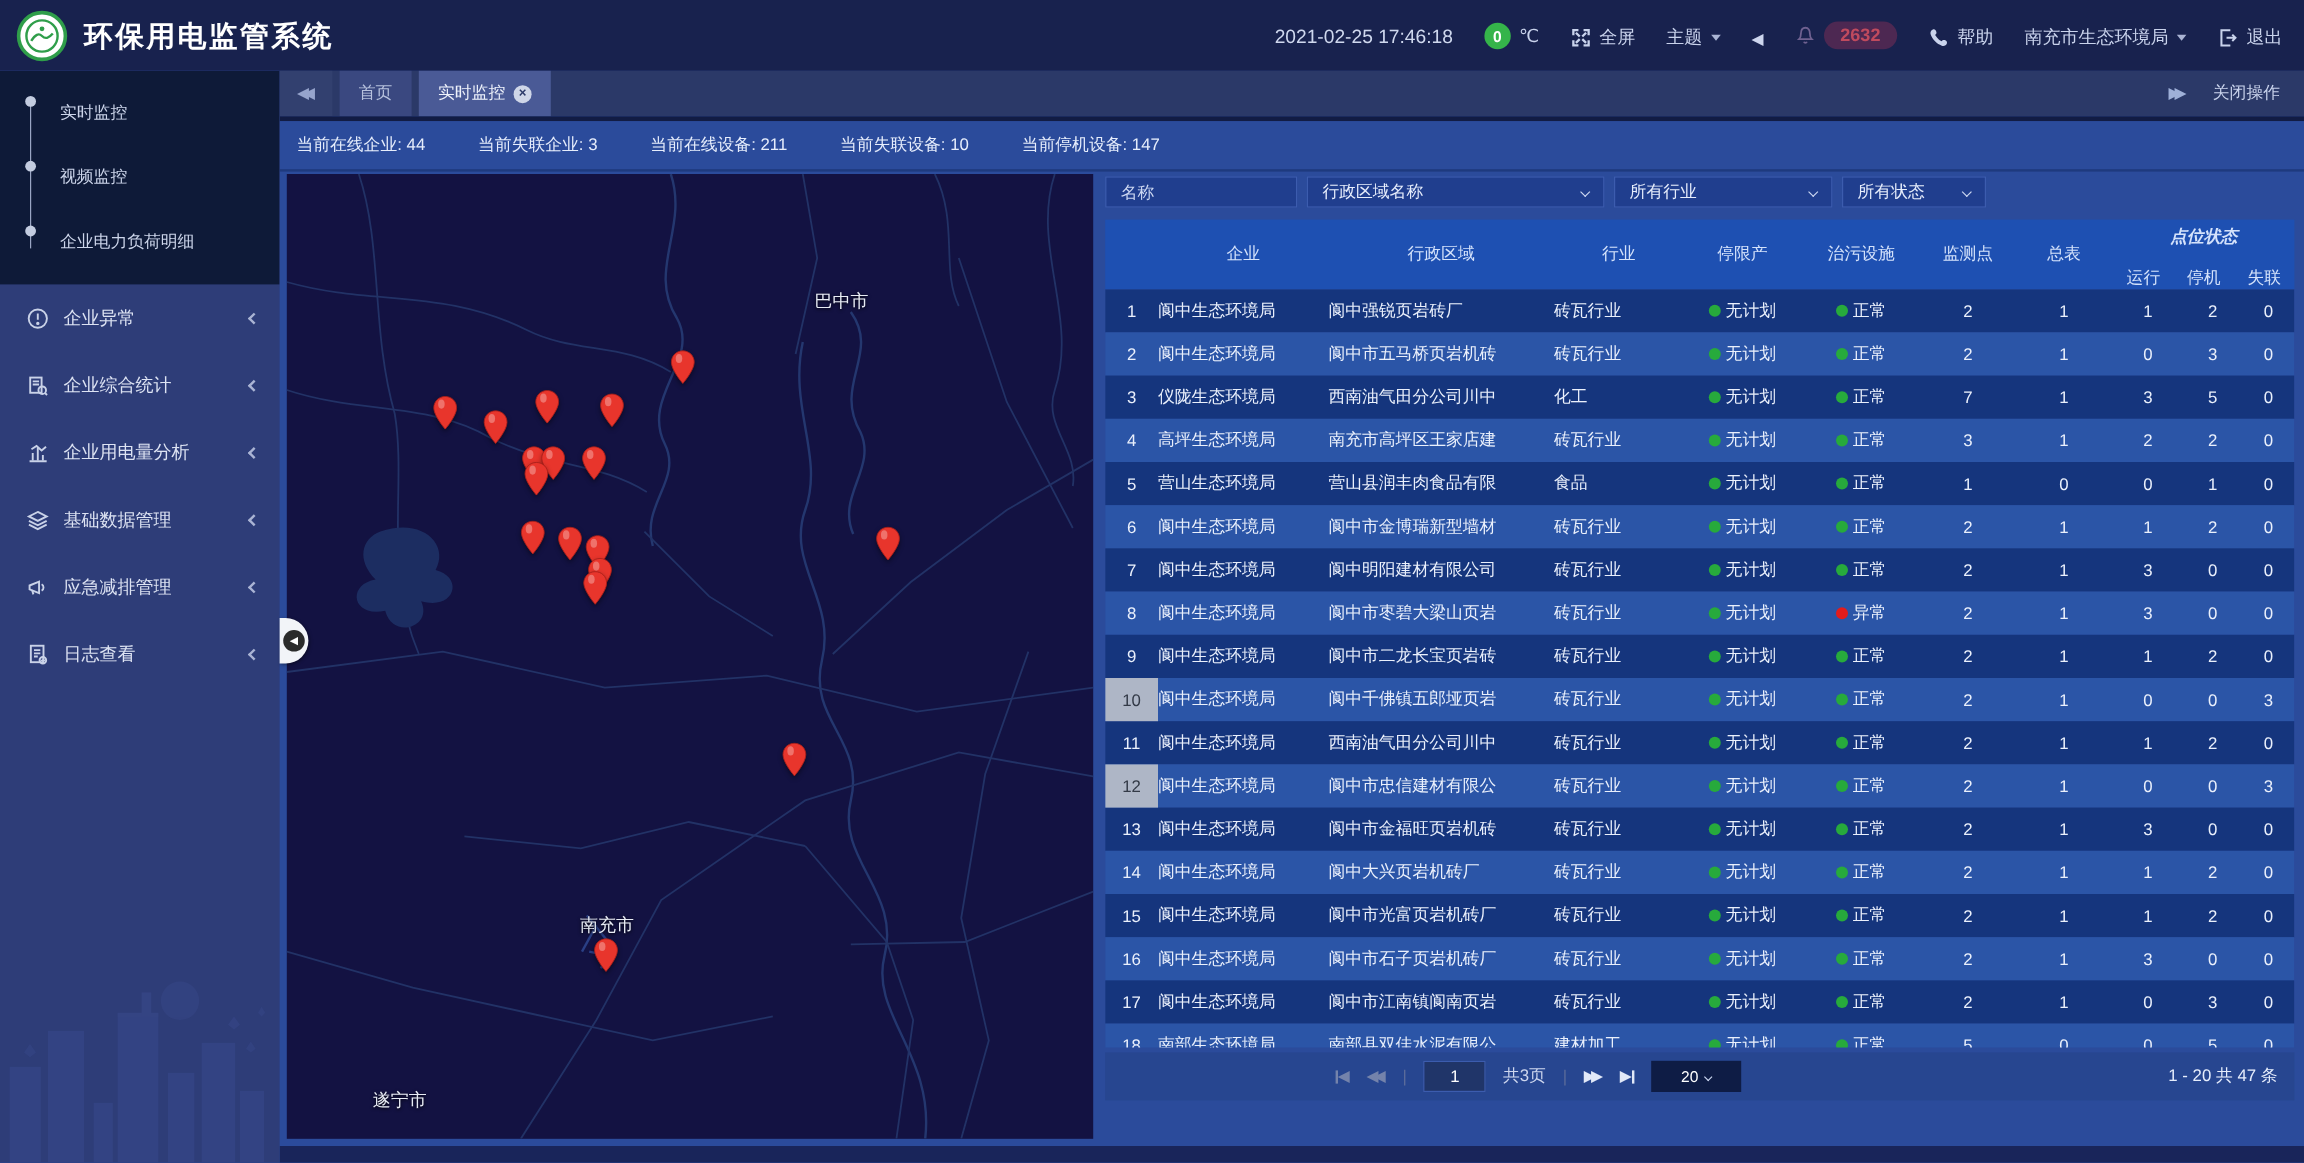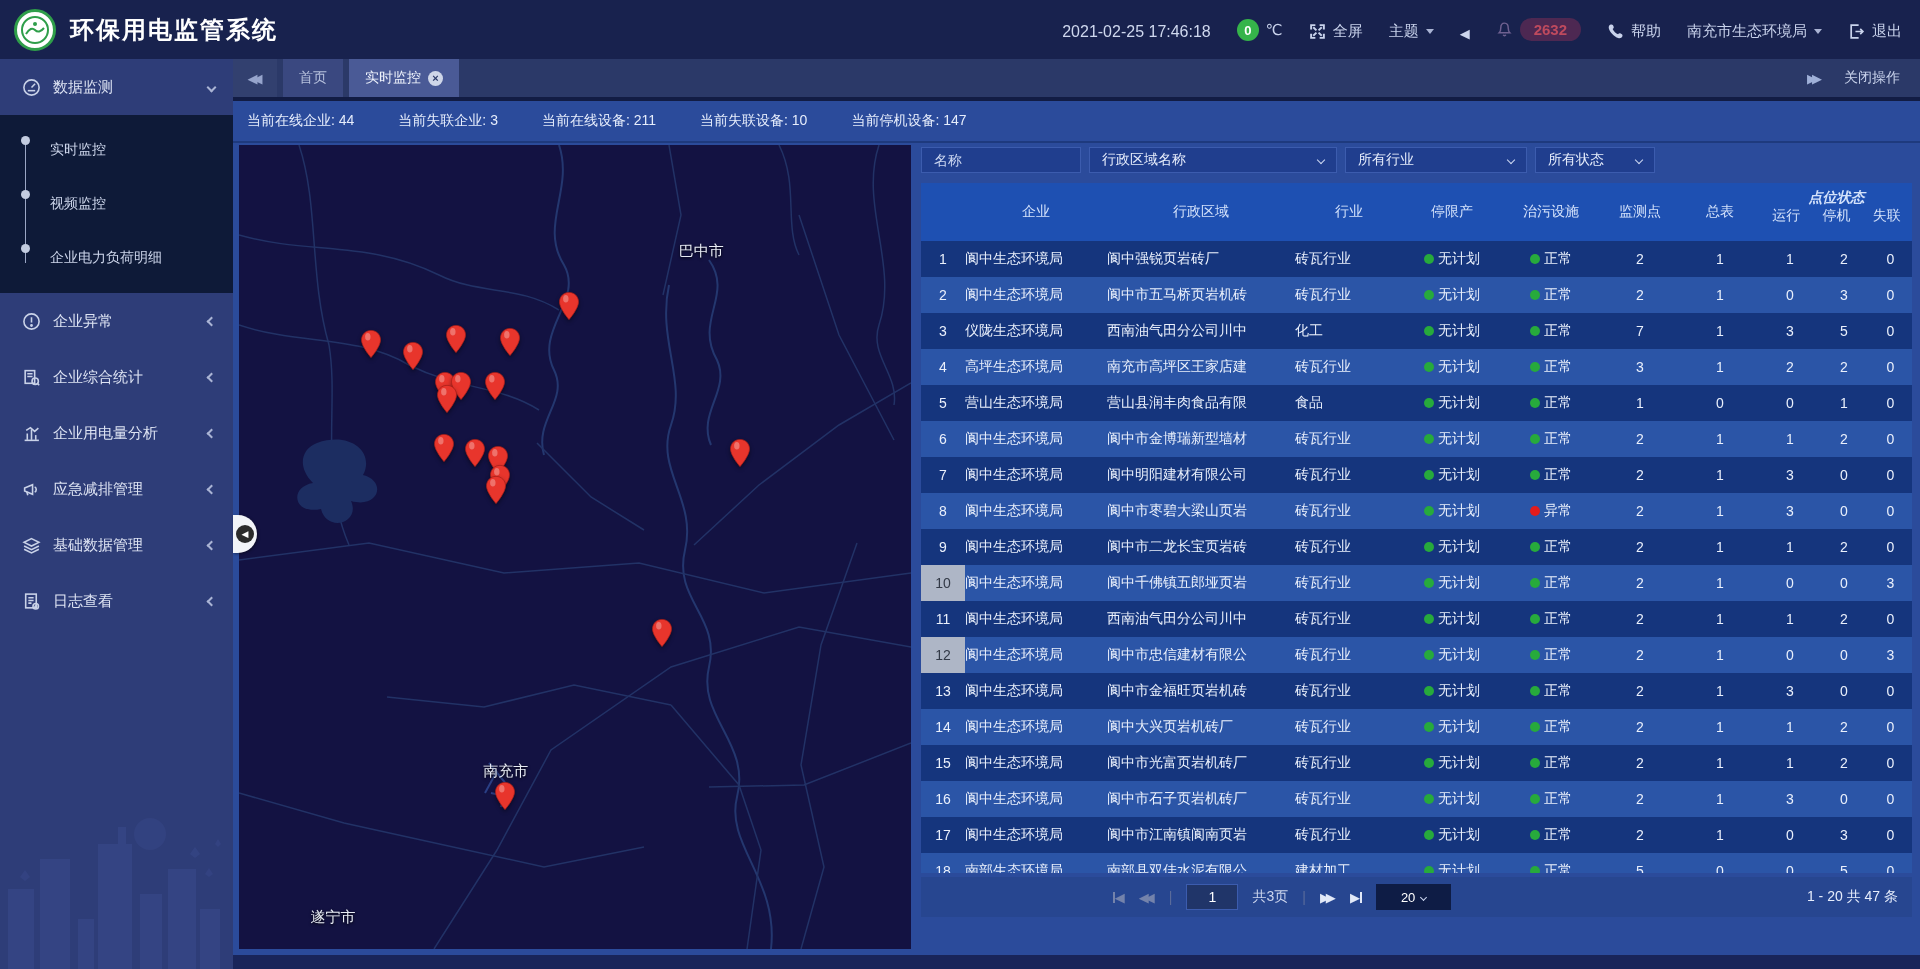--- a/index.html
+++ b/index.html
@@ -95,21 +95,21 @@
   .f-select { justify-content:space-between; cursor:pointer; }
   .f-select .chev { border-color:#cdd8f2; width:6px; height:6px; border-width:1.5px; }
 
   .table-wrap { flex:none; width:calc(100% - 8px); }
   .tgrid { display:grid; grid-template-columns:4.44% 14.33% 18.97% 10.9% 9.89% 10.09% 7.87% 8.27% 5.85% 5.05% 4.34%; }
   .thead { background:#1e50b2; color:#d4e2fb; font-size:14px; height:58px; position:relative; }
   .thead .th { display:flex; align-items:center; justify-content:center; height:58px; }
   .thead .group { position:absolute; right:0; top:0; width:15.24%; height:58px; display:flex;
     flex-direction:column; align-items:center; }
   .thead .group .gtitle { font-style:italic; font-weight:bold; padding-top:6px; font-size:14px; }
-  .thead .group .gsubs { display:flex; width:100%; flex:1; align-items:flex-start; }
+  .thead .group .gsubs { display:flex; width:100%; flex:1; align-items:flex-end; }
   .thead .group .gsubs span { flex:1; text-align:center; }
   .tbody { height:632px; overflow:hidden; }
   .trow { height:36px; color:#eaf0fc; font-size:14px; cursor:pointer; }
   .trow:nth-child(odd) { background:#15357d; }
   .trow:nth-child(even) { background:#2b55a7; }
   .td { display:flex; align-items:center; justify-content:center; overflow:hidden; white-space:nowrap; }
   .td.left { justify-content:flex-start; }
   .td.num.hl { background:#aeb6c6; color:#333a47; }
   .dot { width:10px; height:10px; border-radius:50%; display:inline-block; margin-right:4px; flex:none; }
   .dot.green { background:#27aa3c; }
@@ -199,31 +199,20 @@
           </svg>
         </span>
         <span>退出</span>
       </span>
     </div>
   </header>
 
   <div class="body">
 
     <aside class="sidebar">
-      <div class="menu-item">
-        <span class="micon">
-          <svg viewBox="0 0 18 18">
-              <circle cx="9" cy="9" r="7.2"></circle>
-              <path d="M9 9 L12.4 5.4"></path>
-              <path d="M5.5 12 L12.5 12"></path>
-            </svg>
-        </span>
-        <span>数据监测</span>
-        <span class="chev down"></span>
-      </div>
 
       <div class="submenu">
         <div class="timeline"></div>
         <div class="submenu-item">
           <span class="dot-b"></span>
           <span>实时监控</span>
         </div>
         <div class="submenu-item">
           <span class="dot-b"></span>
           <span>视频监控</span>
@@ -269,38 +258,38 @@
               <path d="M4 6 L8 3.5 L12 7 L15.5 4"></path>
             </svg>
         </span>
         <span>企业用电量分析</span>
         <span class="chev left"></span>
       </div>
 
       <div class="menu-item">
         <span class="micon">
           <svg viewBox="0 0 18 18">
+              <path d="M9 2.5 L16 6 L9 9.5 L2 6 Z"></path>
+              <path d="M2 9.5 L9 13 L16 9.5"></path>
+              <path d="M2 12.5 L9 16 L16 12.5"></path>
+            </svg>
+        </span>
+        <span>基础数据管理</span>
+        <span class="chev left"></span>
+      </div>
+
+      <div class="menu-item">
+        <span class="micon">
+          <svg viewBox="0 0 18 18">
               <path d="M2.5 7.5 L10 4.5 L10 13.5 L2.5 10.5 Z"></path>
               <path d="M12 6.5 C14 7.5 14 10.5 12 11.5"></path>
               <path d="M4.5 11 L5.5 14.5"></path>
             </svg>
         </span>
         <span>应急减排管理</span>
-        <span class="chev left"></span>
-      </div>
-
-      <div class="menu-item">
-        <span class="micon">
-          <svg viewBox="0 0 18 18">
-              <path d="M9 2.5 L16 6 L9 9.5 L2 6 Z"></path>
-              <path d="M2 9.5 L9 13 L16 9.5"></path>
-              <path d="M2 12.5 L9 16 L16 12.5"></path>
-            </svg>
-        </span>
-        <span>基础数据管理</span>
         <span class="chev left"></span>
       </div>
 
       <div class="menu-item">
         <span class="micon">
           <svg viewBox="0 0 18 18">
               <rect x="3.5" y="2" width="10" height="13"></rect>
               <path d="M6 5.5 H11 M6 8 H11 M6 10.5 H9"></path>
               <circle cx="13" cy="13.5" r="2.6"></circle>
               <path d="M13 11.8 V15.2 M11.3 13.5 H14.7" stroke-width="1"></path>

